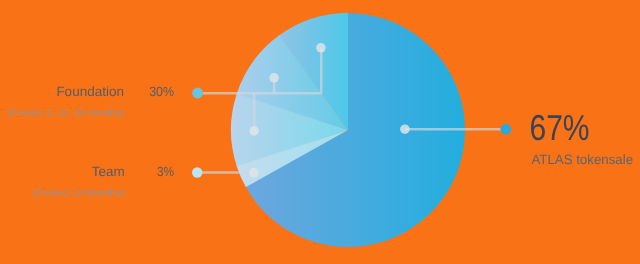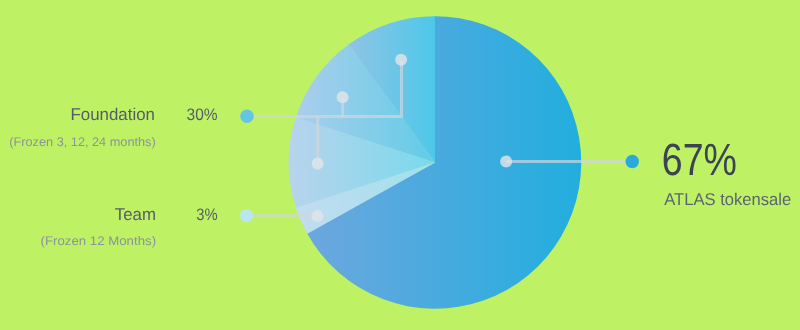--- a/index.html
+++ b/index.html
@@ -1,17 +1,17 @@
 <!DOCTYPE html>
 <html><head>
 <meta charset="utf-8">
 <style>
   html,body{margin:0;padding:0;background:#ffffff;}
   body{width:640px;height:264px;overflow:hidden;font-family:"Liberation Sans",sans-serif;}
-  .wrap{position:relative;width:640px;height:264px;background:#bef264;}
+  .wrap{position:relative;width:640px;height:264px;background:#f97316;}
   svg.chart{position:absolute;left:0;top:0;font-family:"Liberation Sans",sans-serif;transform:translateZ(0);}
   text{font-family:"Liberation Sans",sans-serif;text-rendering:geometricPrecision;-webkit-font-smoothing:antialiased;}
   .t-name{font-size:13.62px;fill:#555c68;}
   .t-pct{font-size:13.3px;fill:#555c68;}
   .t-sub{font-size:10px;fill:#8d929b;}
   .t-big{font-size:36px;fill:#3b4354;}
   .t-bigsub{font-size:13.62px;fill:#5b6472;}
 </style>
 </head>
 <body>

